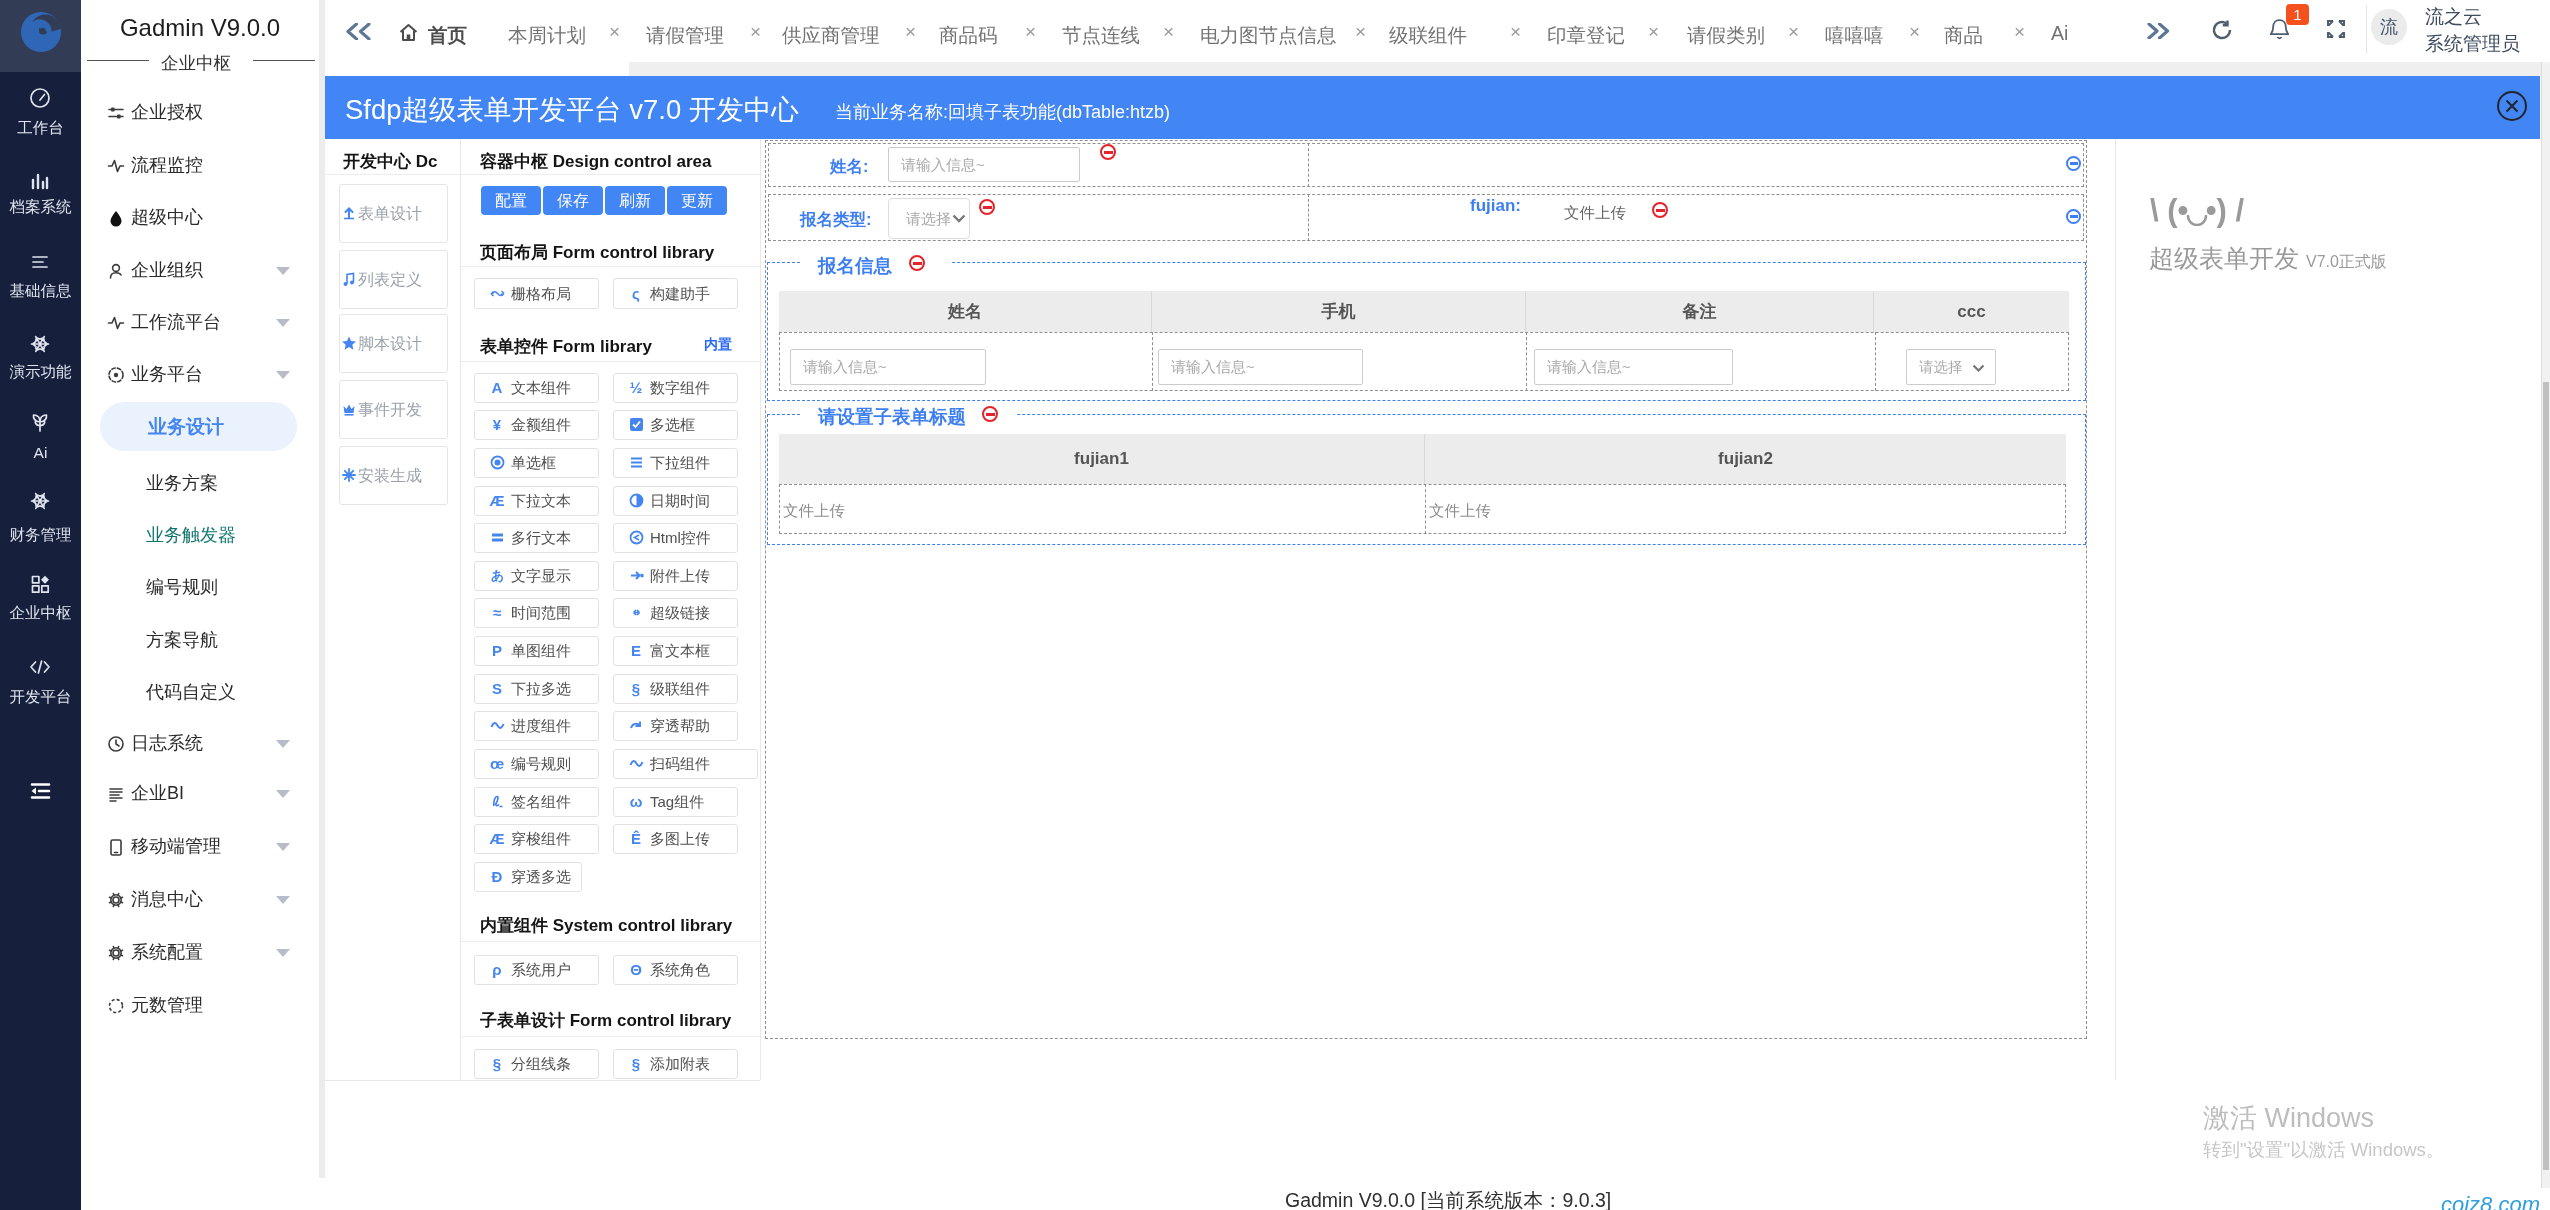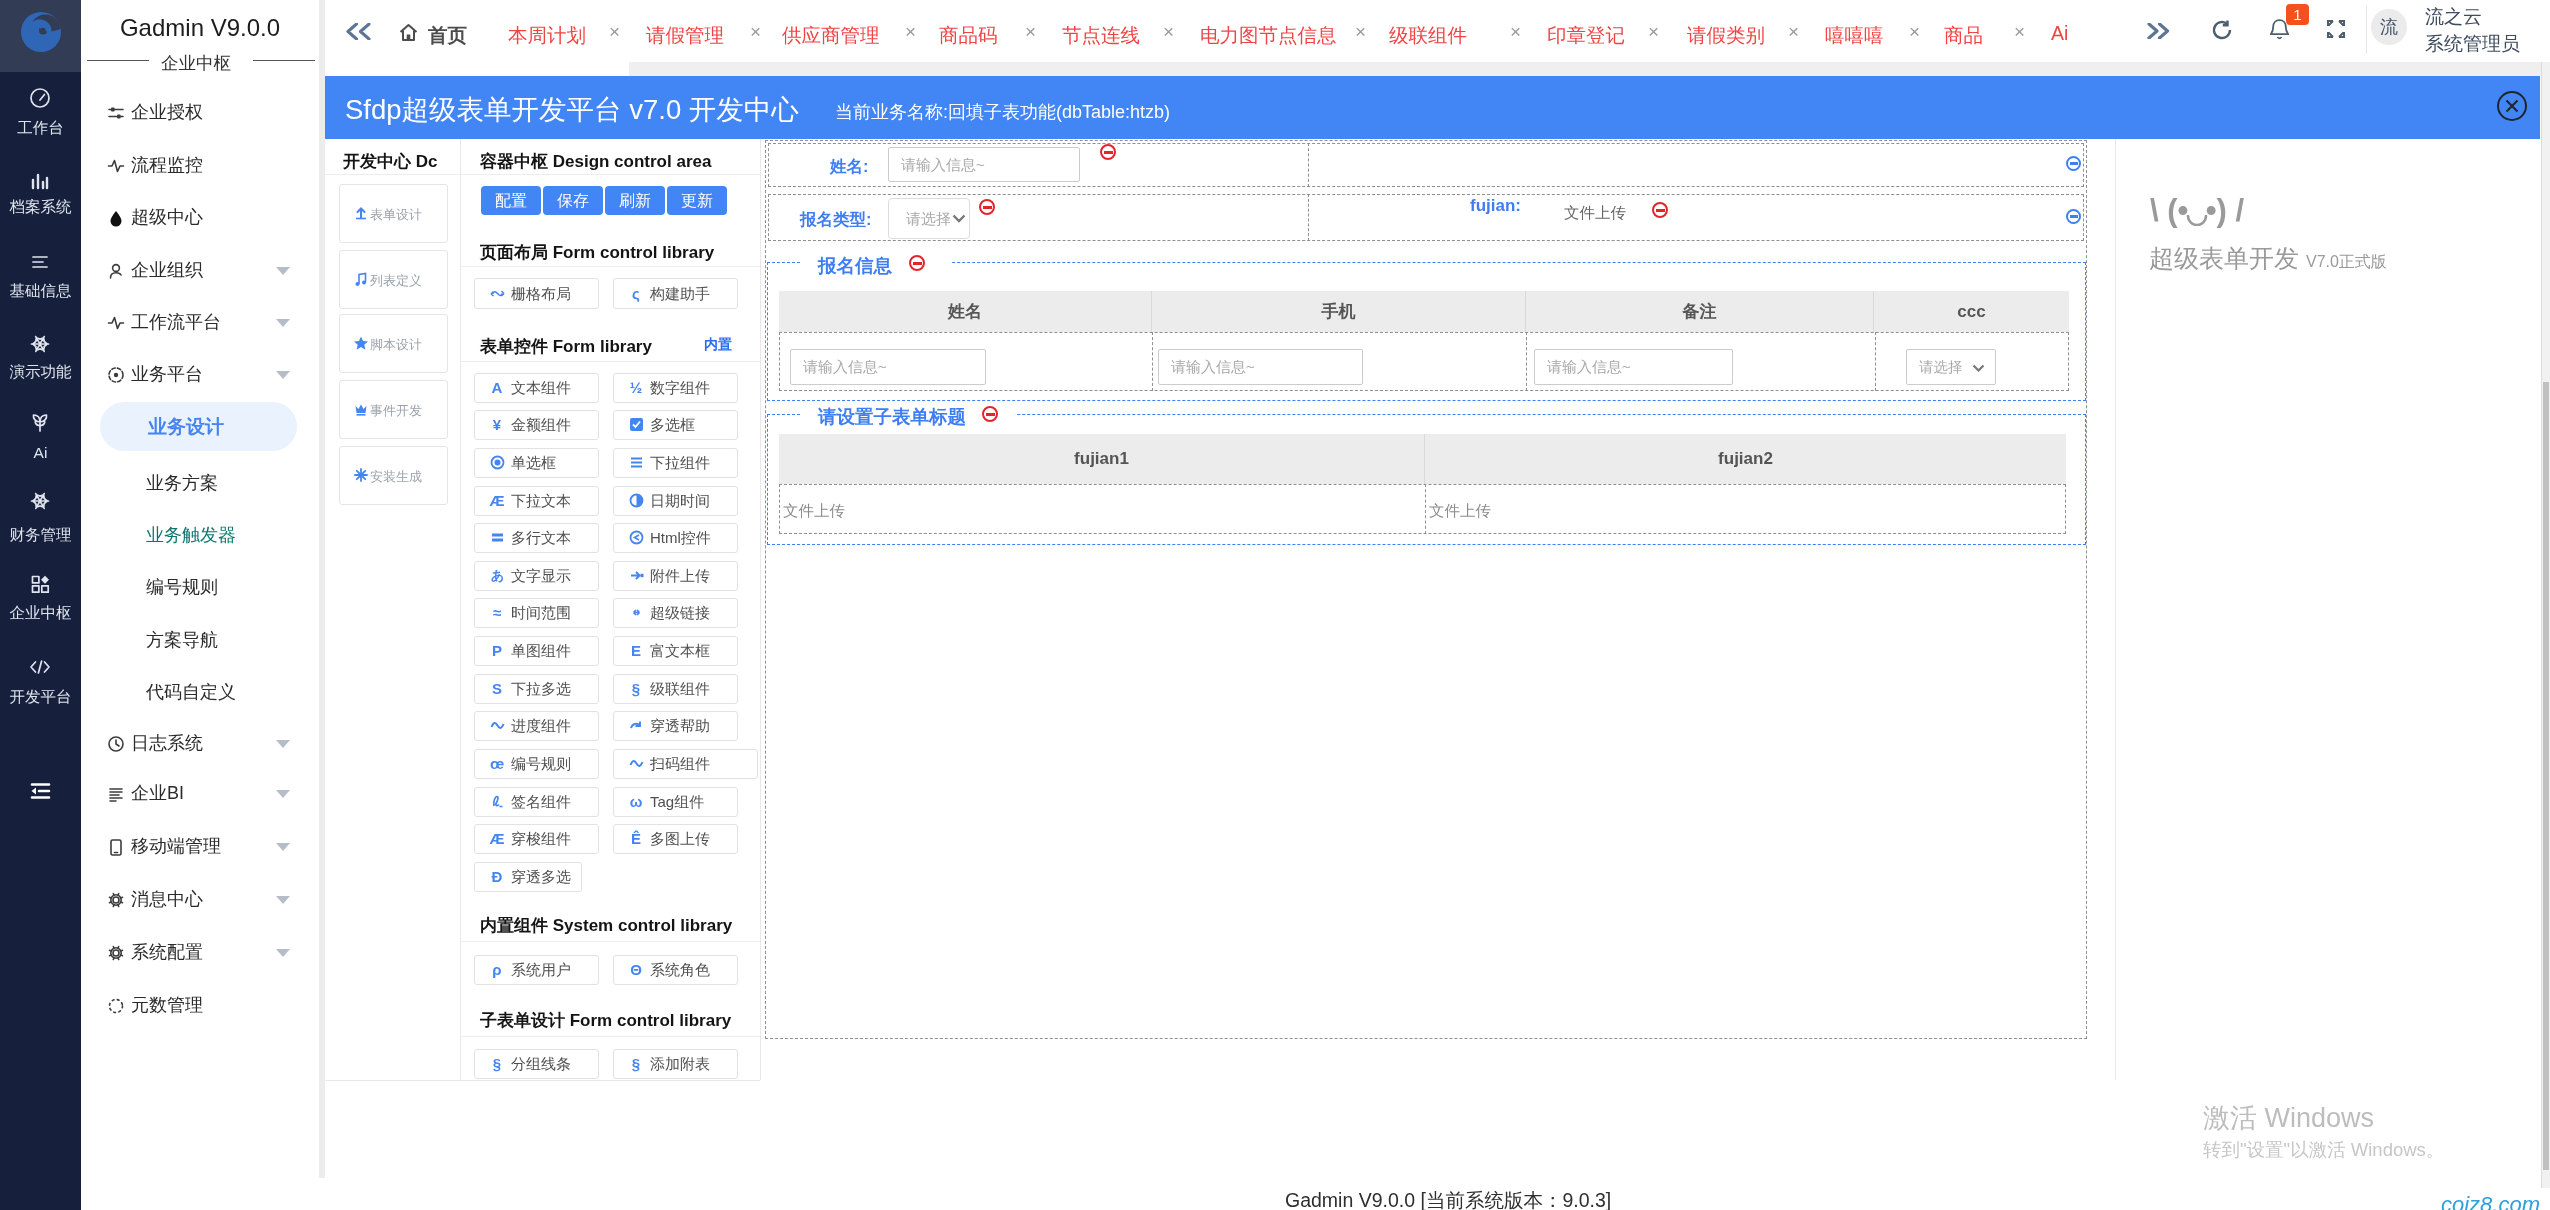--- a/index.html
+++ b/index.html
@@ -3,28 +3,28 @@
 <style>
 *{margin:0;padding:0;box-sizing:border-box}
 html,body{width:2550px;height:1210px;overflow:hidden;background:#fff;
 font-family:"Liberation Sans",sans-serif;}
 .abs{position:absolute}
 .rlab{color:#dfe4ee;font-size:15.5px;text-align:center;width:81px;position:absolute;left:0}
 .mitem{position:absolute;left:81px;width:238px;height:40px;line-height:40px;font-size:18px;color:#2b2b2b}
 .mico{position:absolute;left:26px;top:12px}
 .mtxt{position:absolute;left:50px;top:0}
 .caret{position:absolute;left:195px;top:17px;width:0;height:0;border-left:7px solid transparent;border-right:7px solid transparent;border-top:8px solid #b6bdc8}
-.tabtx{position:absolute;top:22px;font-size:19.5px;color:#ef4444;white-space:nowrap}
+.tabtx{position:absolute;top:22px;font-size:19.5px;color:#737373;white-space:nowrap}
 .tabx{position:absolute;top:21px;font-size:19px;color:#9b9b9b}
 .hd{position:absolute;font-size:17px;font-weight:bold;color:#141414;white-space:nowrap}
 .dvd{position:absolute;height:1px;background:#ededed}
 .bbtn{position:absolute;width:60px;height:29px;background:#4285f4;border-radius:4px;color:#fff;font-size:16px;text-align:center;line-height:29px}
 .cbox{position:absolute;border:1px solid #e2e2e2;border-radius:3px;background:#fff;height:30px;line-height:28px;font-size:15px;color:#505050;white-space:nowrap;padding-left:12px}
 .cbox .bi{color:#4585f1;display:inline-block;text-align:center;width:20px;margin-right:4px;font-weight:bold;font-size:15px}
-.dcbox{position:absolute;left:339px;width:109px;height:59px;border:1px solid #e5e5e5;border-radius:3px;color:#9aa2ab;font-size:13px;line-height:57px;white-space:nowrap;padding-left:12px}
+.dcbox{position:absolute;left:339px;width:109px;height:59px;border:1px solid #e5e5e5;border-radius:3px;color:#9aa2ab;font-size:16px;line-height:57px;white-space:nowrap;}
 .dcbox .bi{color:#4585f1;display:inline-block;text-align:center;width:18px;margin-right:0;font-size:15px}
 .minus{position:absolute;width:16px;height:16px;border:2px solid #e5232b;border-radius:50%;background:#fff}
 .minus i{position:absolute;left:1.5px;right:1.5px;top:50%;margin-top:-1.5px;height:3px;background:#e5232b}
 .bminus{position:absolute;width:15px;height:15px;border:2px solid #3f7ff5;border-radius:50%;background:#fff}
 .bminus i{position:absolute;left:1.5px;right:1.5px;top:50%;margin-top:-1.5px;height:3px;background:#3f7ff5}
 .blab{position:absolute;color:#3d7ff2;font-weight:bold;font-size:16.5px;white-space:nowrap}
 .inp{position:absolute;border:1px solid #ccc;border-radius:2px;background:#fff;color:#a9a9a9;font-size:15px;white-space:nowrap}
 .th{position:absolute;background:#ececec;color:#555;font-weight:bold;font-size:17px;text-align:center}
 .dot{position:absolute;border:1px dashed #8f8f8f}
 .vdot{position:absolute;width:1px;border-left:1px dashed #8f8f8f}

